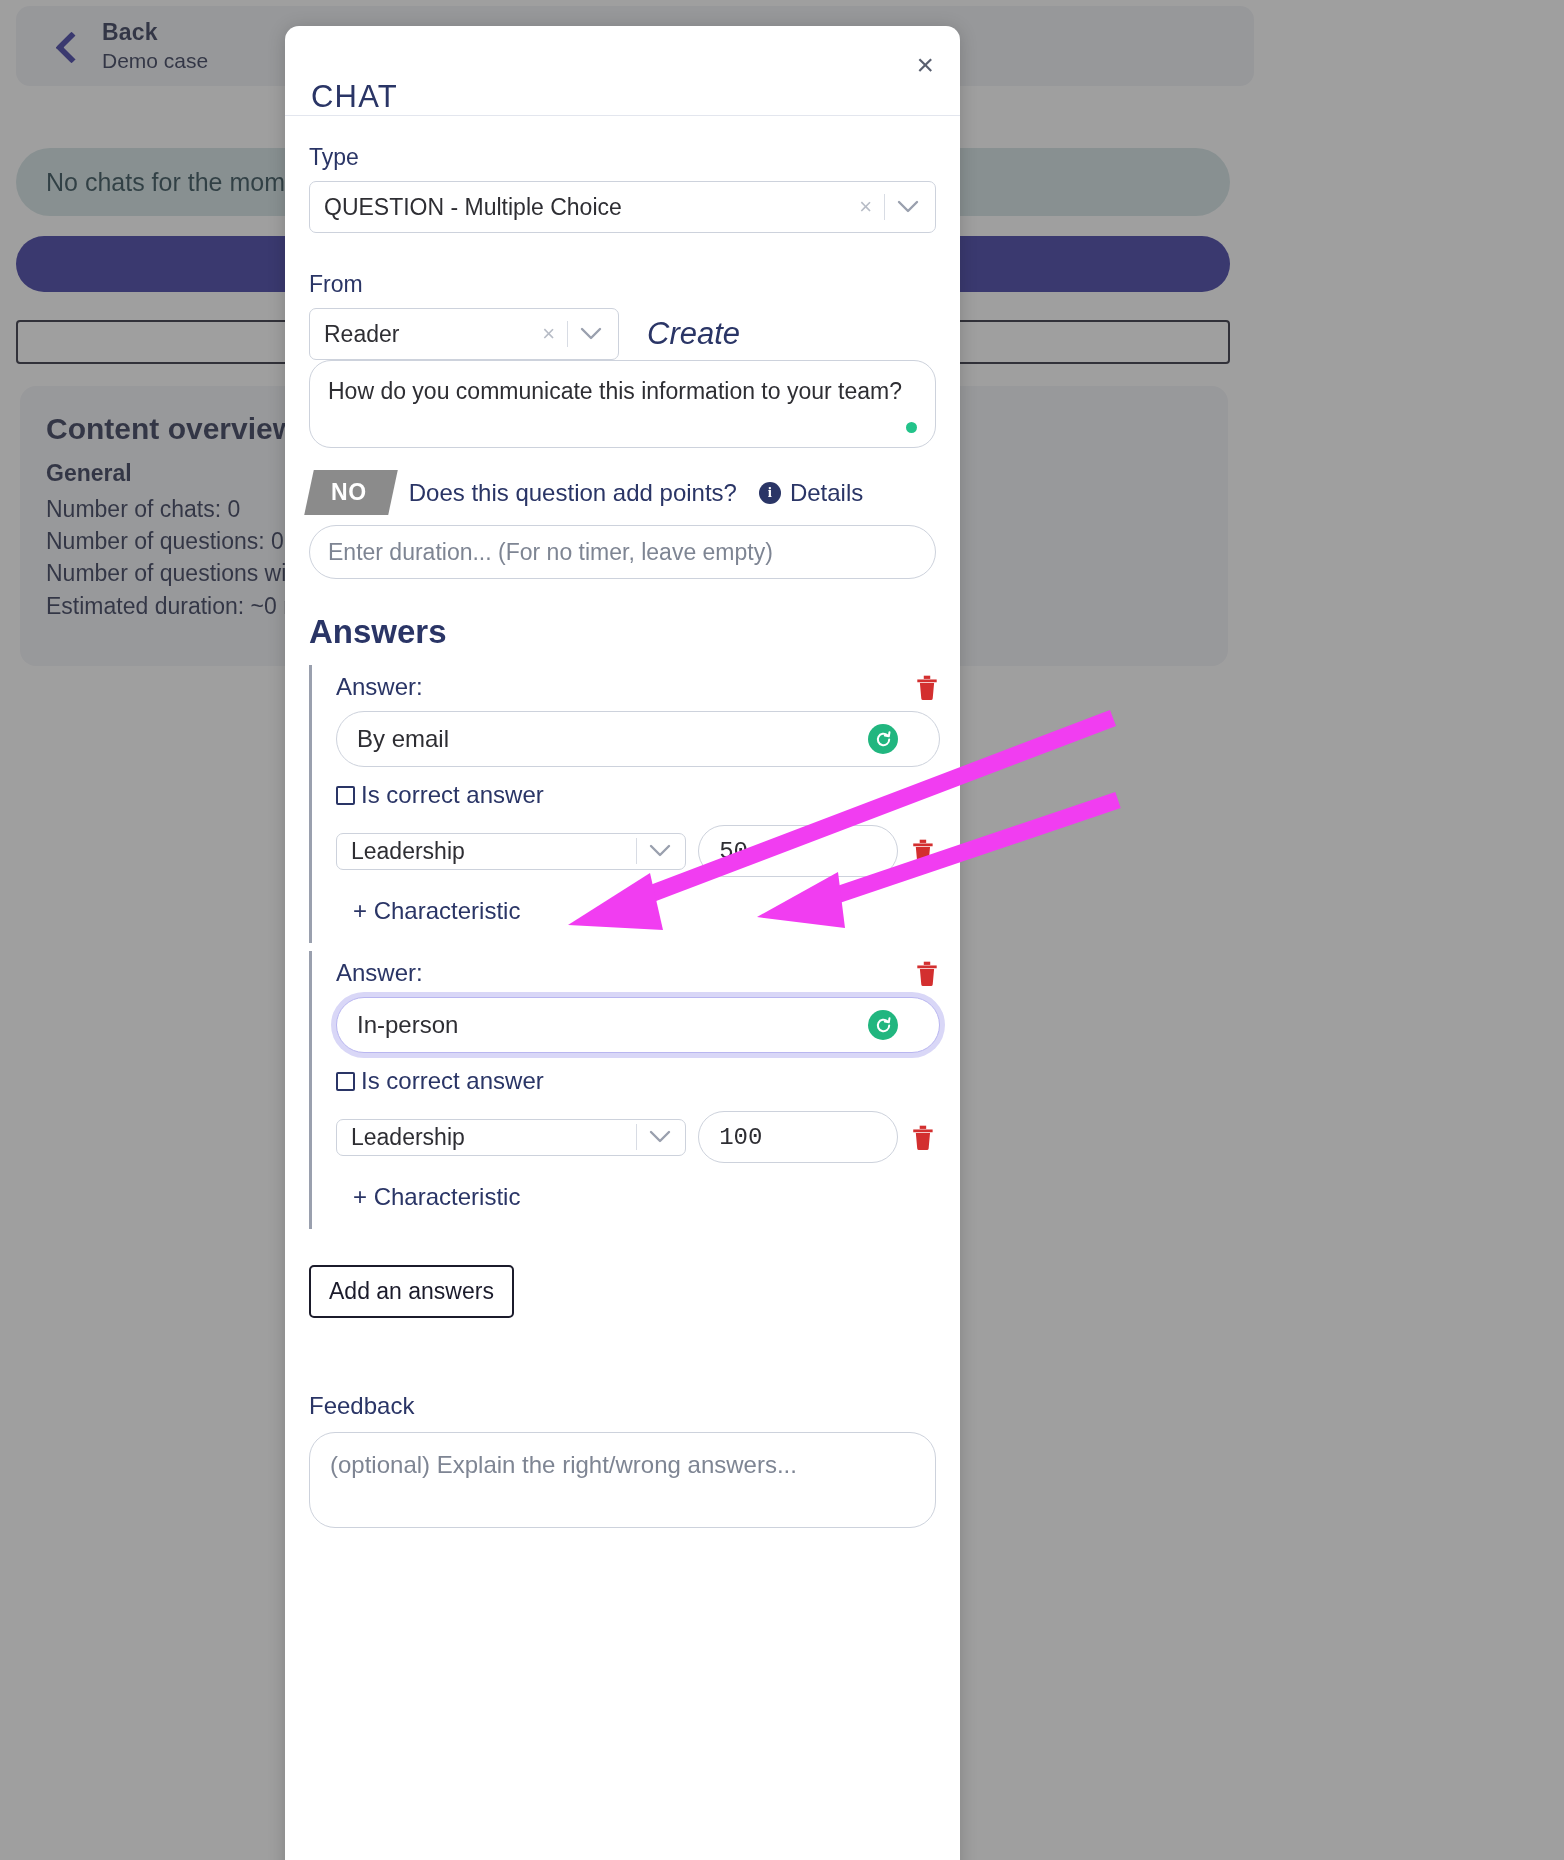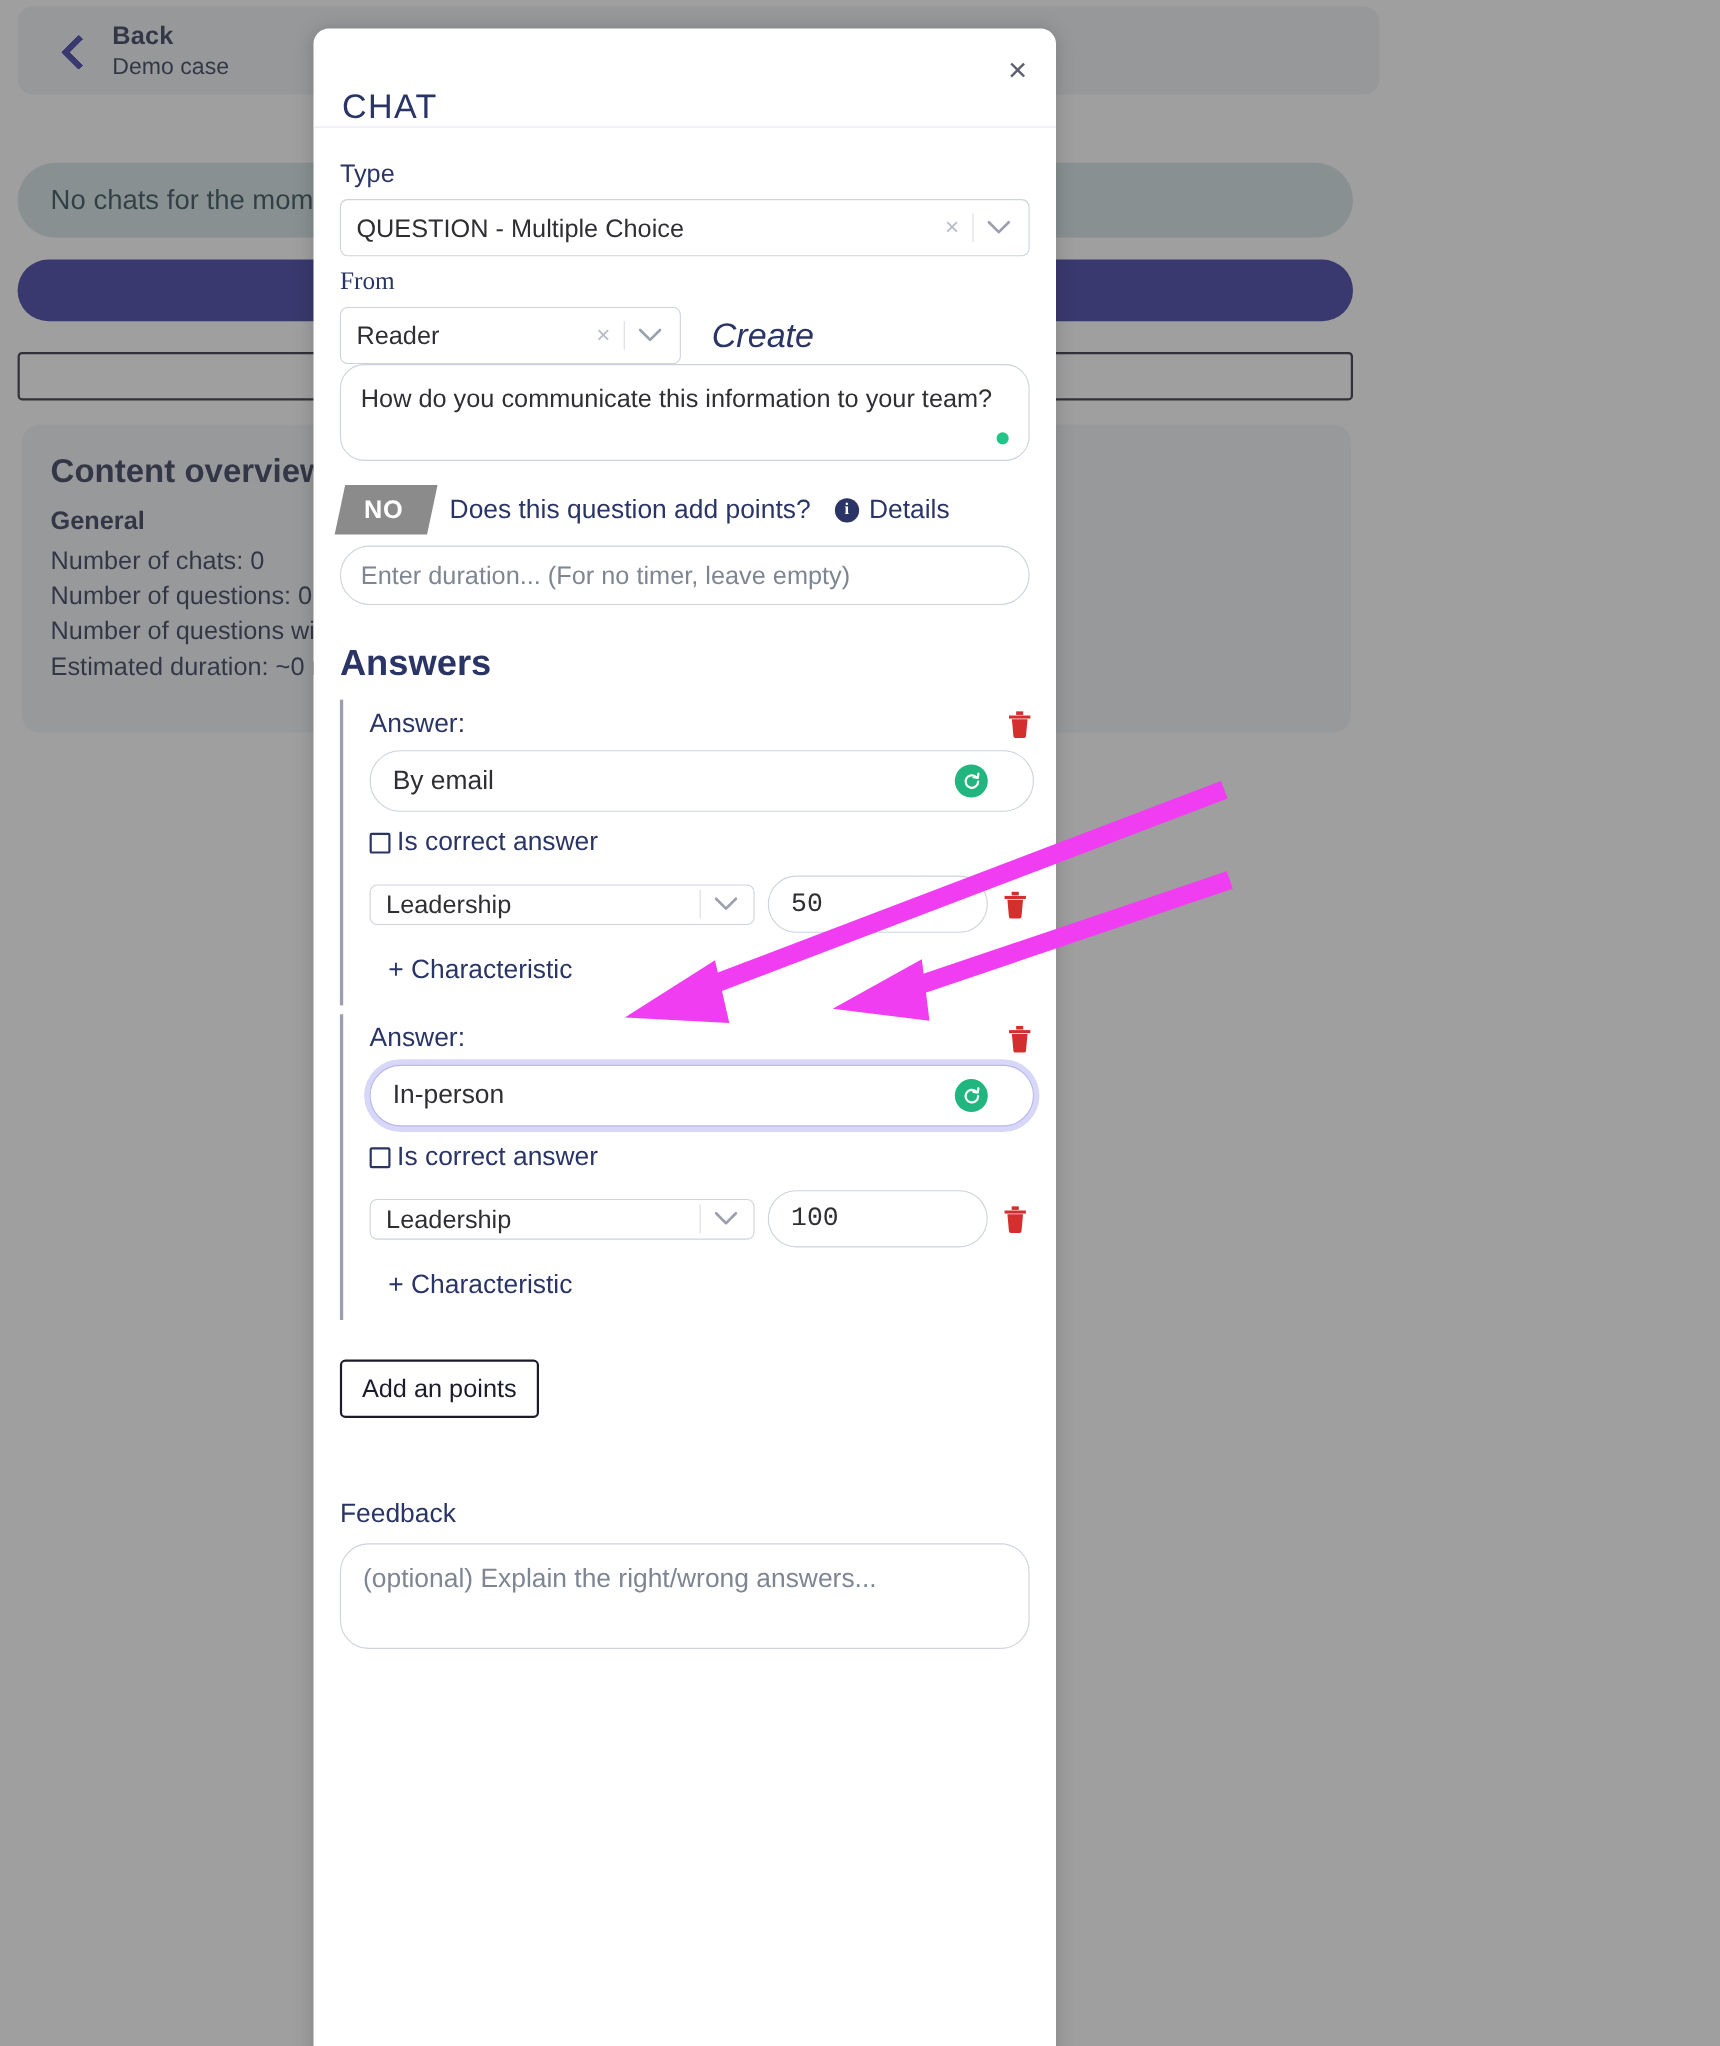--- a/index.html
+++ b/index.html
@@ -144,21 +144,21 @@
     font-family: "Liberation Sans", sans-serif;
   }
 
   .modal-body { padding: 28px 24px 0 24px; }
 
   .field-label {
     font-size: 23px;
     color: #2a3566;
     margin-bottom: 10px;
   }
-  .field-label.mt { margin-top: 10px; font-family: Liberation Serif, serif; }
+  .field-label.mt { margin-top: 38px; }
 
   
   .select-box {
     display: flex;
     align-items: center;
     border: 1px solid #cdd2dc;
     border-radius: 7px;
     height: 52px;
     background: #fff;
     padding: 0 6px 0 14px;
@@ -591,21 +591,21 @@
         <input class="score-input" type="text" value="100" style="">
         <svg class="trash" viewBox="0 0 24 26">
           <rect x="3" y="6" width="18" height="2.6" fill="#d32f2f"></rect>
           <rect x="9" y="2.5" width="6" height="3" fill="#d32f2f"></rect>
           <path d="M5.4 9.2 h13.2 l-1.3 14.4 a1.6 1.6 0 0 1 -1.6 1.4 h-7.4 a1.6 1.6 0 0 1 -1.6 -1.4 z" fill="#d32f2f"></path>
         </svg>
       </div>
       <div class="add-char">+ Characteristic</div>
     </div>
 
-    <button class="add-answer-btn">Add an points</button>
+    <button class="add-answer-btn">Add an answers</button>
 
     <div class="feedback-label">Feedback</div>
     <textarea class="feedback-box" placeholder="(optional) Explain the right/wrong answers..." style=""></textarea>
 
   </div>
 </div>
 
 <svg id="arrows" width="1564" height="1860" viewBox="0 0 1564 1860">
 
   <g>

